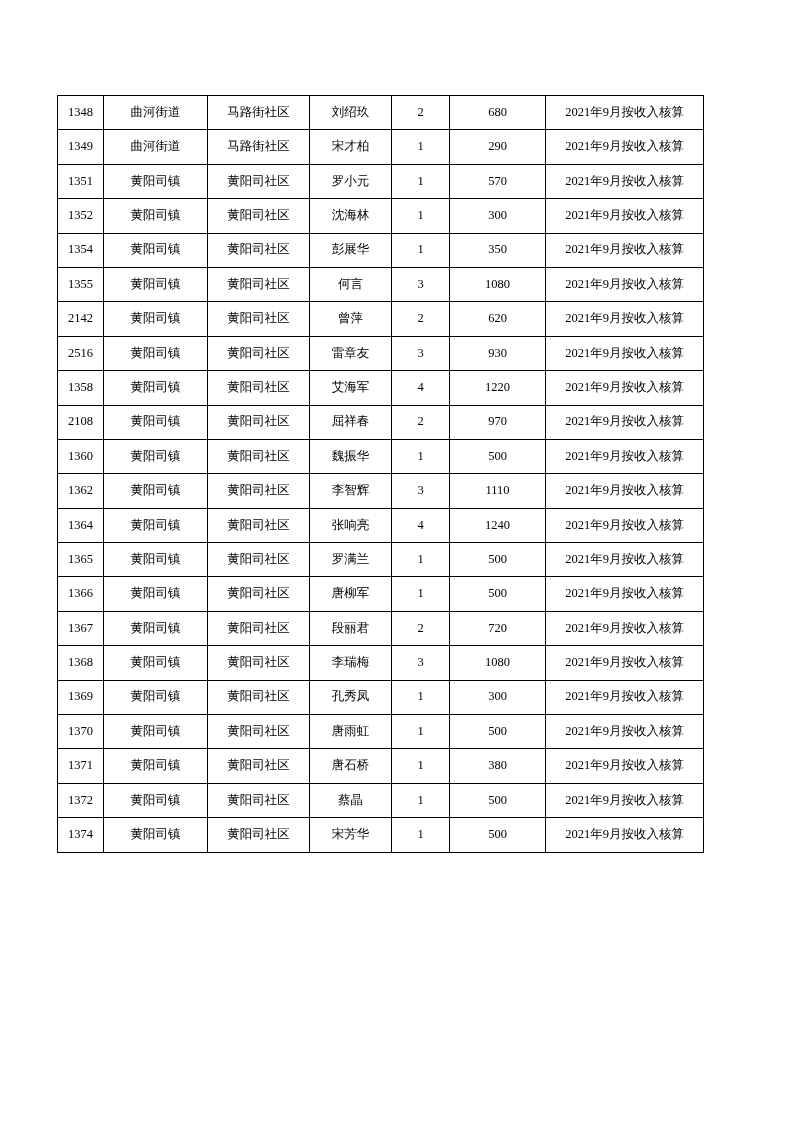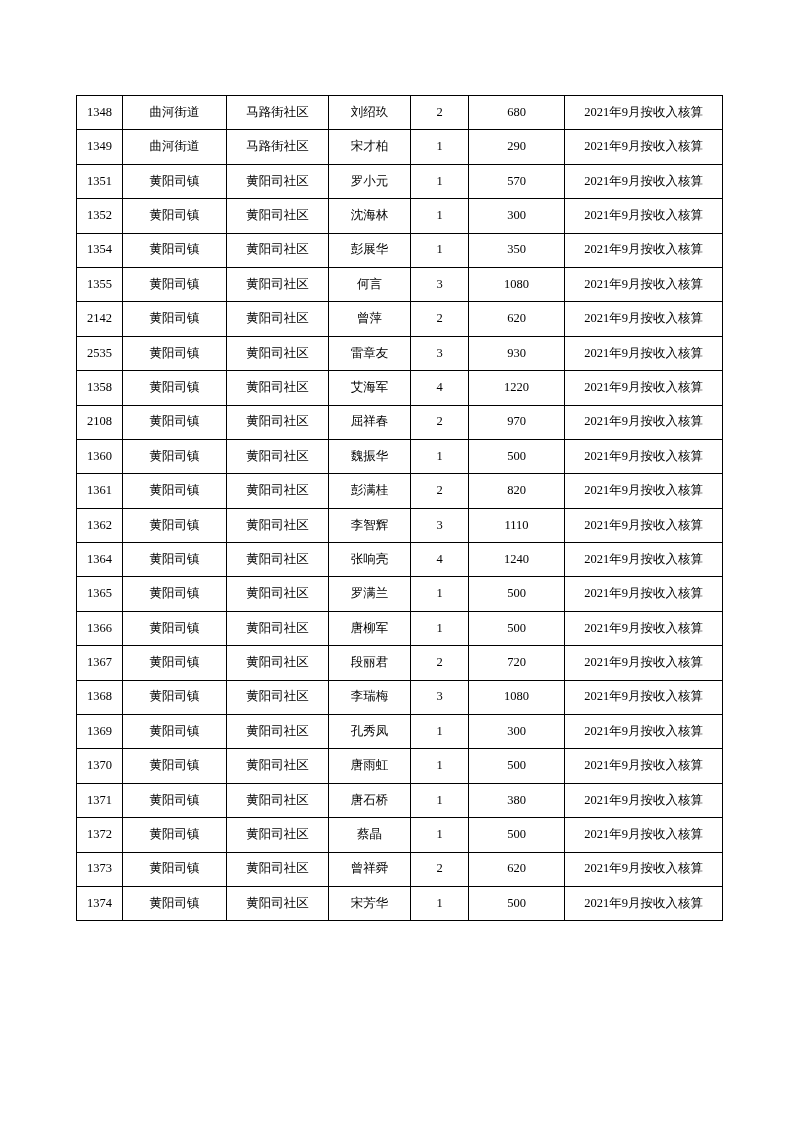--- a/index.html
+++ b/index.html
@@ -15,21 +15,21 @@
     overflow: hidden;
   }
   .page {
     position: relative;
     width: 793px;
     height: 1122px;
     box-sizing: border-box;
   }
   .table-wrap {
     position: absolute;
-    left: 76px;
+    left: 57px;
     top: 95px;
     width: 646px;
   }
   table.data {
     border-collapse: collapse;
     width: 646px;
     table-layout: fixed;
   }
   table.data td {
     border: 1px solid #000000;
@@ -128,21 +128,21 @@
           <tr>
             <td class="num">2142</td>
             <td class="town">黄阳司镇</td>
             <td class="community">黄阳司社区</td>
             <td class="name">曾萍</td>
             <td class="count">2</td>
             <td class="amount">620</td>
             <td class="remark">2021年9月按收入核算</td>
           </tr>
           <tr>
-            <td class="num">2535</td>
+            <td class="num">2516</td>
             <td class="town">黄阳司镇</td>
             <td class="community">黄阳司社区</td>
             <td class="name">雷章友</td>
             <td class="count">3</td>
             <td class="amount">930</td>
             <td class="remark">2021年9月按收入核算</td>
           </tr>
           <tr>
             <td class="num">1358</td>
             <td class="town">黄阳司镇</td>
@@ -164,29 +164,20 @@
           <tr>
             <td class="num">1360</td>
             <td class="town">黄阳司镇</td>
             <td class="community">黄阳司社区</td>
             <td class="name">魏振华</td>
             <td class="count">1</td>
             <td class="amount">500</td>
             <td class="remark">2021年9月按收入核算</td>
           </tr>
           <tr>
-            <td class="num">1361</td>
-            <td class="town">黄阳司镇</td>
-            <td class="community">黄阳司社区</td>
-            <td class="name">彭满桂</td>
-            <td class="count">2</td>
-            <td class="amount">820</td>
-            <td class="remark">2021年9月按收入核算</td>
-          </tr>
-          <tr>
             <td class="num">1362</td>
             <td class="town">黄阳司镇</td>
             <td class="community">黄阳司社区</td>
             <td class="name">李智辉</td>
             <td class="count">3</td>
             <td class="amount">1110</td>
             <td class="remark">2021年9月按收入核算</td>
           </tr>
           <tr>
             <td class="num">1364</td>
@@ -260,29 +251,20 @@
             <td class="amount">380</td>
             <td class="remark">2021年9月按收入核算</td>
           </tr>
           <tr>
             <td class="num">1372</td>
             <td class="town">黄阳司镇</td>
             <td class="community">黄阳司社区</td>
             <td class="name">蔡晶</td>
             <td class="count">1</td>
             <td class="amount">500</td>
-            <td class="remark">2021年9月按收入核算</td>
-          </tr>
-          <tr>
-            <td class="num">1373</td>
-            <td class="town">黄阳司镇</td>
-            <td class="community">黄阳司社区</td>
-            <td class="name">曾祥舜</td>
-            <td class="count">2</td>
-            <td class="amount">620</td>
             <td class="remark">2021年9月按收入核算</td>
           </tr>
           <tr>
             <td class="num">1374</td>
             <td class="town">黄阳司镇</td>
             <td class="community">黄阳司社区</td>
             <td class="name">宋芳华</td>
             <td class="count">1</td>
             <td class="amount">500</td>
             <td class="remark">2021年9月按收入核算</td>

